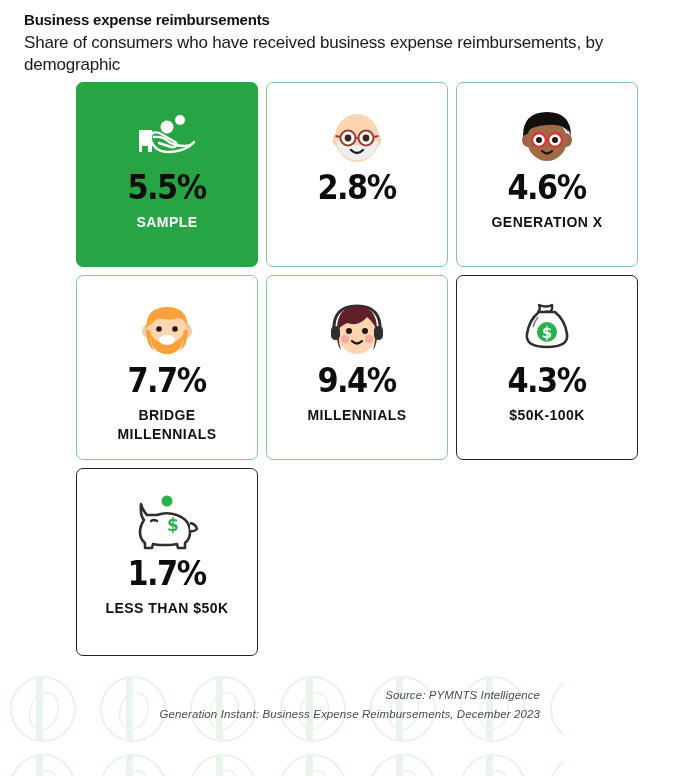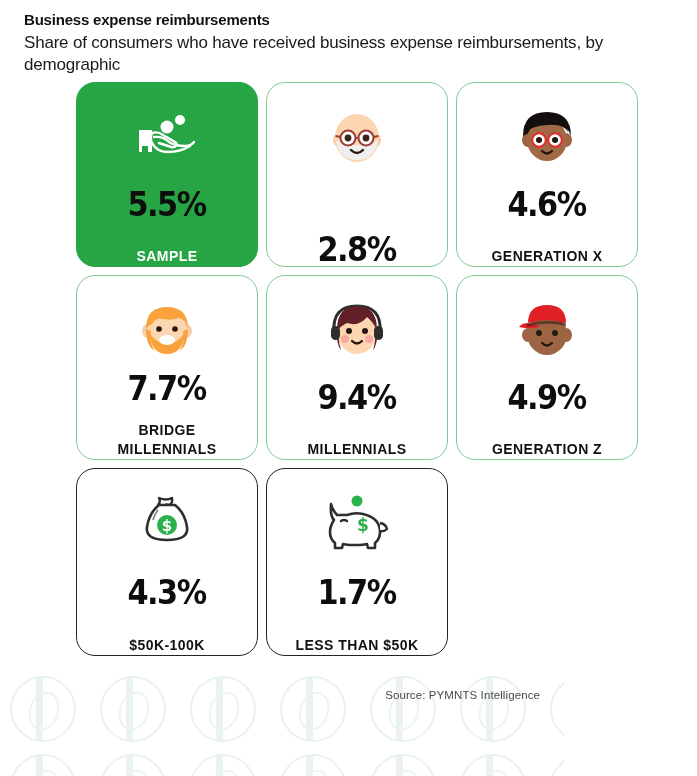--- a/index.html
+++ b/index.html
@@ -22,25 +22,25 @@
 
   .grid{
     position:absolute;left:76px;top:82px;
     width:546px;
     display:grid;
     grid-template-columns:repeat(3,182px);
     grid-template-rows:185px 185px 188px;
     gap:8px 8px;
   }
   .card{
-    border-radius:19px;
+    border-radius:7px;
     background:#ffffff;
     border:1.3px solid #82cb95;
     display:flex;flex-direction:column;
-    align-items:center;justify-content:space-between;
+    align-items:center;justify-content:flex-start;
     padding-top:22px;
     box-sizing:border-box;
     position:relative;
   }
   .card.green{
     background:#27a544;border-color:#27a544;
   }
   .card.dark{
     border:1.6px solid #232323;
   }
@@ -59,20 +59,21 @@
     font-size:14px;font-weight:bold;color:#111;
     letter-spacing:0.45px;line-height:1.35;text-align:center;
     text-transform:uppercase;
   }
   .card.green .lbl{color:#ffffff;}
 
   
   .footer{
     position:absolute;left:0;bottom:0;width:564px;height:106px;
     overflow:hidden;
+    font-style:italic;
   }
   .wm{
     position:absolute;left:0;top:0;width:697px;height:106px;
     display:grid;grid-template-columns:repeat(8,90px);
     grid-auto-rows:78px;
     opacity:1;
   }
   .coin{
     width:62px;height:62px;border-radius:50%;
     border:2px solid #e8f3ea;
@@ -196,37 +197,20 @@
         <circle cx="42" cy="39" r="4" fill="#f5a0a0" opacity="0.85"></circle>
         <circle cx="22" cy="31" r="3" fill="#241710"></circle>
         <circle cx="38" cy="31" r="3" fill="#241710"></circle>
         <path d="M25 41 q5 5 10 0" fill="none" stroke="#241710" stroke-width="2.2" stroke-linecap="round"></path>
       </svg>
     </div>
     <div class="pct">9.4%</div>
     <div class="lbl">MILLENNIALS</div>
   </div>
 
-  <div class="card">
-    <div class="icon-wrap">
-      <svg width="62" height="56" viewBox="0 0 62 56">
-        <ellipse cx="12" cy="34" rx="6" ry="7" fill="#9d6443"></ellipse>
-        <ellipse cx="50" cy="34" rx="6" ry="7" fill="#9d6443"></ellipse>
-        <ellipse cx="31" cy="33" rx="20" ry="21" fill="#9d6443"></ellipse>
-        <path d="M12 22 q0 -18 19 -18 q19 0 19 18 q-19 -6 -38 0z" fill="#e01f26"></path>
-        <path d="M12 22 q-6 0 -9 4 q14 3 21 -1 z" fill="#e01f26"></path>
-        <path d="M11 23 q18 -6 39 -1 l0 3 q-20 -5 -39 1z" fill="#3a1c12" opacity="0.6"></path>
-        <circle cx="23" cy="32" r="2.9" fill="#241710"></circle>
-        <circle cx="39" cy="32" r="2.9" fill="#241710"></circle>
-        <path d="M26 42 q5 5 10 0" fill="none" stroke="#241710" stroke-width="2.2" stroke-linecap="round"></path>
-      </svg>
-    </div>
-    <div class="pct">4.9%</div>
-    <div class="lbl">GENERATION Z</div>
-  </div>
 
 
   <div class="card dark">
     <div class="icon-wrap">
       <svg width="58" height="58" viewBox="0 0 58 58">
         <path d="M21 5 q2 4 -1 7 q4 -1 5 3 q2 -5 6 -3 q4 -1 3 -7 q-6 3 -13 0z" fill="none" stroke="#2e2e2e" stroke-width="2.4" stroke-linejoin="round"></path>
         <path d="M21 12 h16 q10 8 12 22 q2 13 -20 13 q-22 0 -20 -13 q2 -14 12 -22z" fill="#fff" stroke="#2e2e2e" stroke-width="2.6" stroke-linejoin="round"></path>
         <path d="M20 17 q-4 5 -5 10" fill="none" stroke="#2e2e2e" stroke-width="1.6" opacity="0.6"></path>
         <circle cx="29" cy="32" r="10" fill="#2bb14a"></circle>
         <text x="29" y="38" font-family="DejaVu Sans, sans-serif" font-size="15" font-weight="bold" fill="#fff" text-anchor="middle">$</text>
@@ -266,14 +250,15 @@
     <div class="coin"></div>
     <div class="coin"></div>
     <div class="coin"></div>
     <div class="coin"></div>
     <div class="coin"></div>
     <div class="coin"></div>
     <div class="coin"></div>
   </div>
   <div class="footer-text">
     <div>Source: PYMNTS Intelligence</div>
+    <div>Generation Instant: Business Expense Reimbursements, December 2023</div>
   </div>
 </div>
 
 </body></html>

